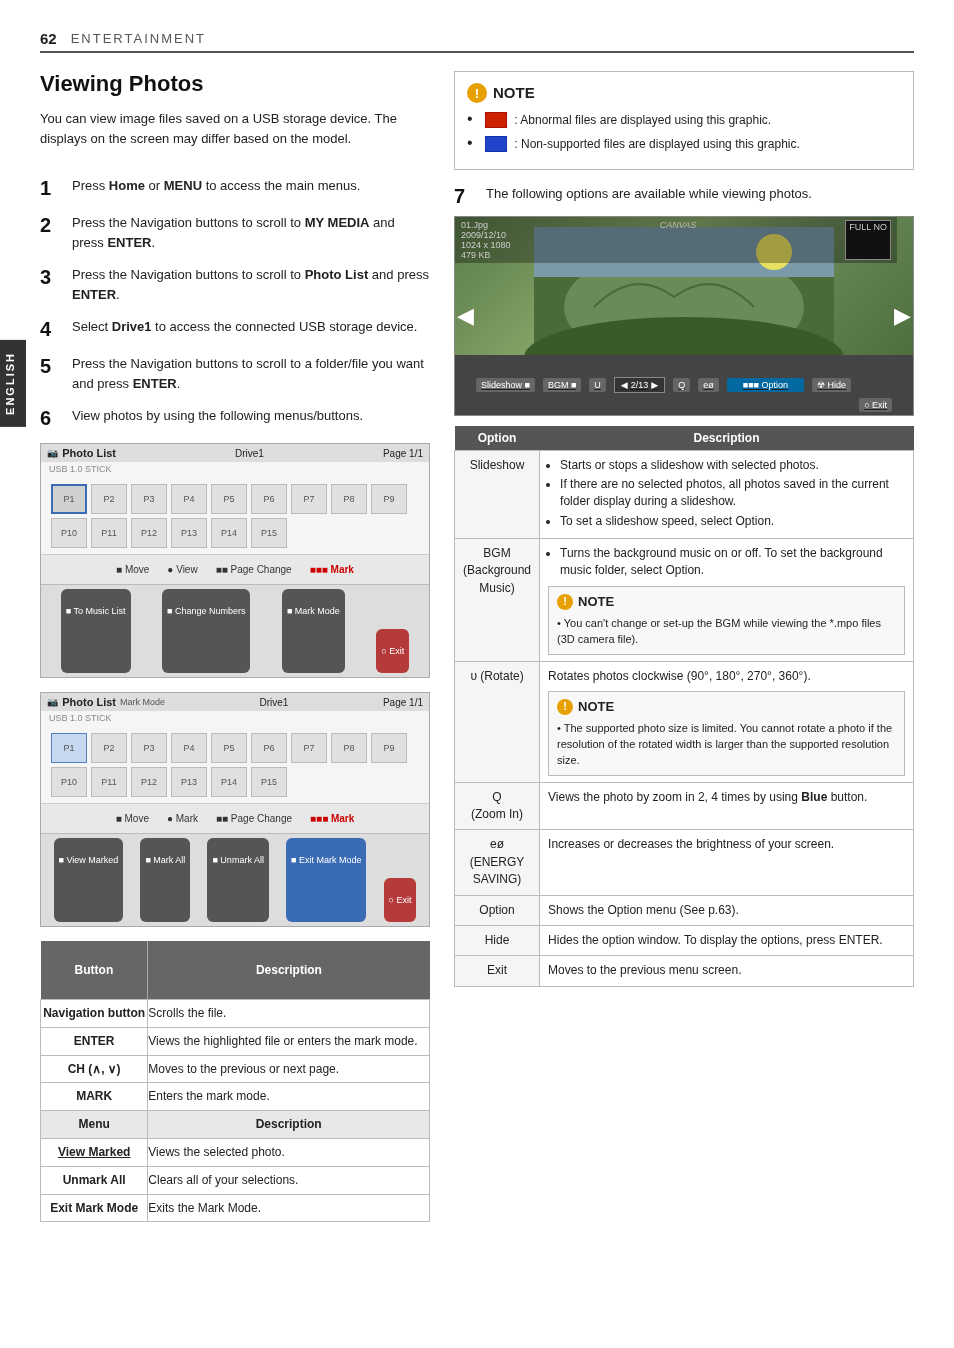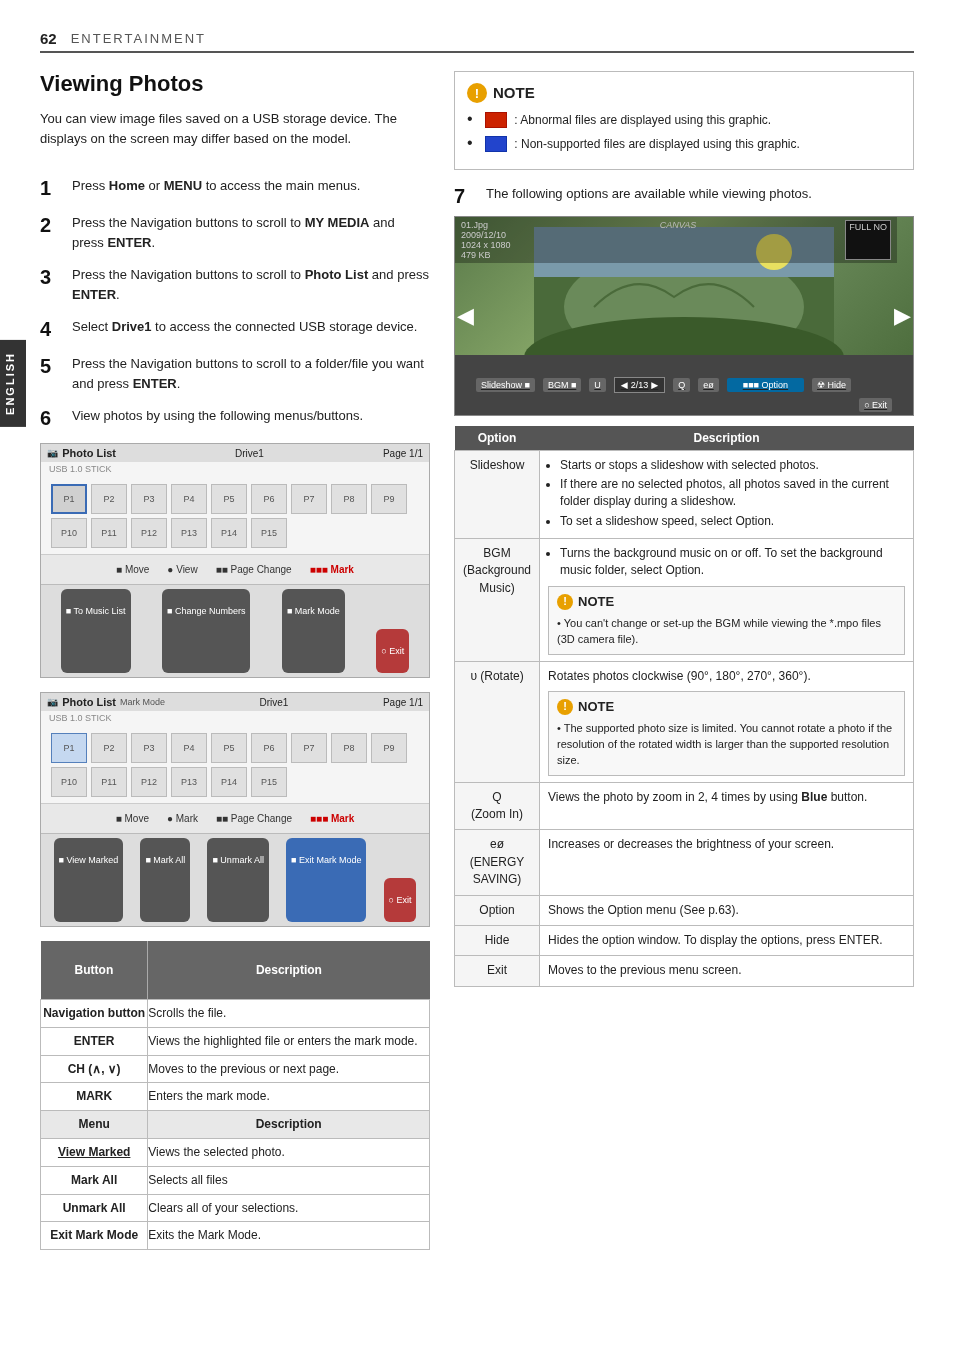--- a/index.html
+++ b/index.html
@@ -578,24 +578,20 @@
           </tr>
           <tr>
             <td class="row-header">Menu</td>
             <td class="row-header">Description</td>
           </tr>
           <tr>
             <td class="cell-bold" style="text-decoration:underline;">View Marked</td>
             <td>Views the selected photo.</td>
           </tr>
           <tr>
-            <td class="cell-bold">Mark All</td>
-            <td>Selects all files</td>
-          </tr>
-          <tr>
             <td class="cell-bold">Unmark All</td>
             <td>Clears all of your selections.</td>
           </tr>
           <tr>
             <td class="cell-bold">Exit Mark Mode</td>
             <td>Exits the Mark Mode.</td>
           </tr>
         </tbody>
       </table>
     </div>

